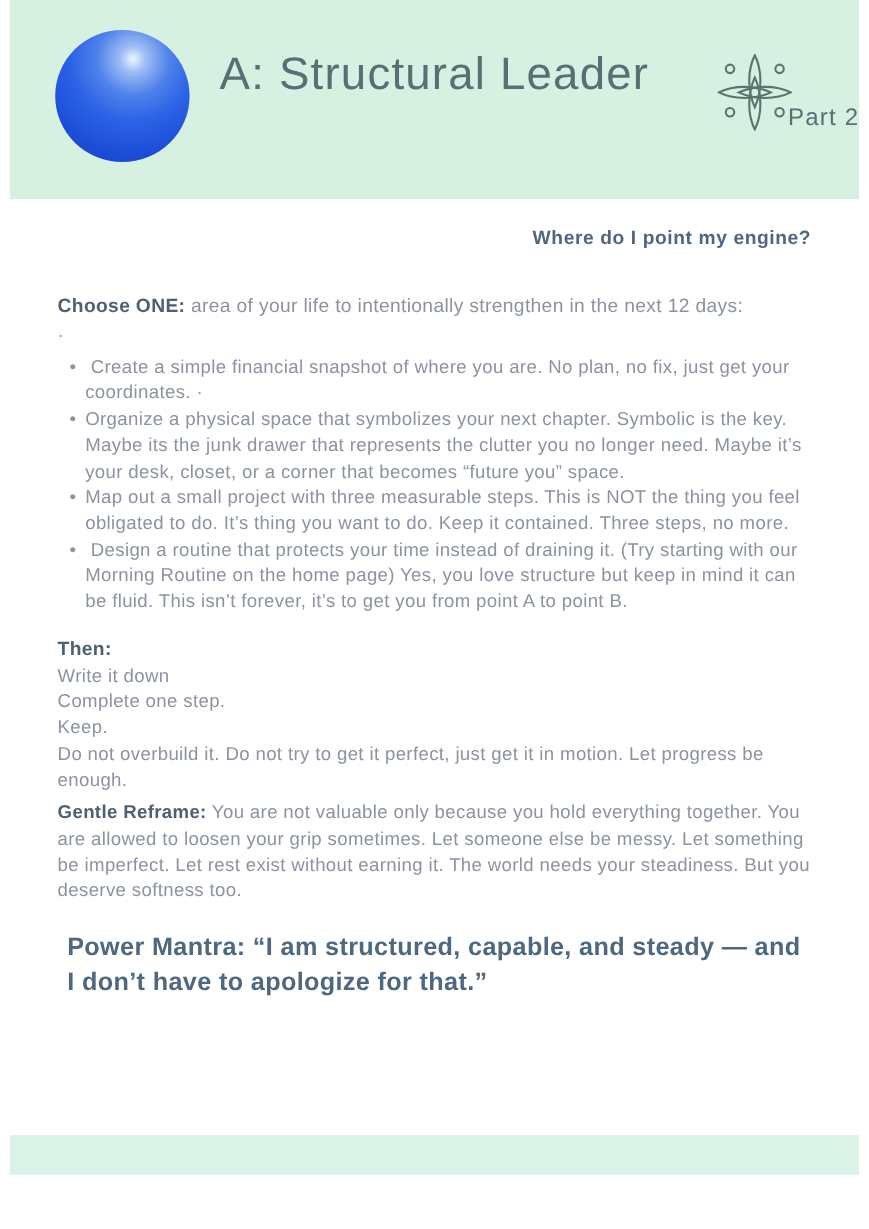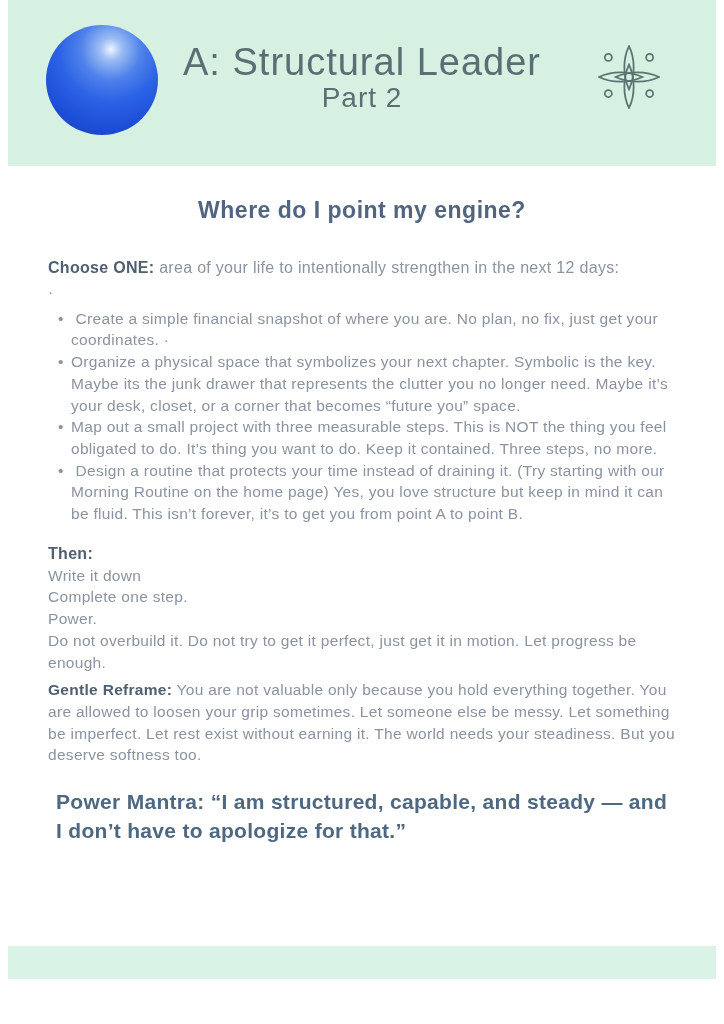--- a/index.html
+++ b/index.html
@@ -40,46 +40,47 @@
     text-align: center;
     color: #5a6e74;
   }
   .header-title {
     font-size: 38px;
     font-weight: 400;
     letter-spacing: 1px;
     line-height: 40px;
   }
   .header-subtitle {
-    font-size: 28px;
+    font-size: 20px;
     font-weight: 400;
     letter-spacing: 1px;
     line-height: 26px;
     margin-top: 3px;
+    text-align: right;
   }
   .ornament {
     position: absolute;
     right: 56px;
     top: 45px;
     width: 62px;
     height: 64px;
   }
 
   
   .main {
     padding: 0 40px;
     color: #8b93a1;
     font-size: 15.5px;
     letter-spacing: 0.3px;
     line-height: 21.7px;
   }
   .section-heading {
-    margin-top: 34px;
-    text-align: center;
-    font-size: 23px;
+    margin-top: 22px;
+    text-align: right;
+    font-size: 16px;
     font-weight: 700;
     letter-spacing: 0.5px;
     color: #51657f;
   }
   .para-choose {
     margin-top: 32px;
     font-size: 16px;
     line-height: 28px;
     max-width: 625px;
   }
@@ -175,21 +176,21 @@
       <li><span class="dot">•</span><span> Create a simple financial snapshot of where you are. No plan, no fix, just get your coordinates. ·</span></li>
       <li><span class="dot">•</span><span>Organize a physical space that symbolizes your next chapter. Symbolic is the key. Maybe its the junk drawer that represents the clutter you no longer need. Maybe it’s your desk, closet, or a corner that becomes “future you” space.</span></li>
       <li><span class="dot">•</span><span>Map out a small project with three measurable steps. This is NOT the thing you feel obligated to do. It’s thing you want to do. Keep it contained. Three steps, no more.</span></li>
       <li><span class="dot">•</span><span> Design a routine that protects your time instead of draining it. (Try starting with our Morning Routine on the home page) Yes, you love structure but keep in mind it can be fluid. This isn’t forever, it’s to get you from point A to point B.</span></li>
     </ul>
 
     <div class="then-block">
       <p class="then-label"><strong class="bold-label">Then:</strong></p>
       <p class="then-line">Write it down</p>
       <p class="then-line">Complete one step.</p>
-      <p class="then-line">Power.</p>
+      <p class="then-line">Keep.</p>
       <p class="then-line">Do not overbuild it. Do not try to get it perfect, just get it in motion. Let progress be enough.</p>
     </div>
 
     <p class="para-reframe">
       <strong class="bold-label">Gentle Reframe:</strong><span class="pre"> You are not valuable only because you hold everything together. You are allowed to loosen your grip sometimes. Let someone else be messy. Let something be imperfect. Let rest exist without earning it. The world needs your steadiness. But you deserve softness too.</span>
     </p>
 
     <h3 class="mantra">Power Mantra: “I am structured, capable, and steady — and I don’t have to apologize for that.”</h3>
 
   </main>

